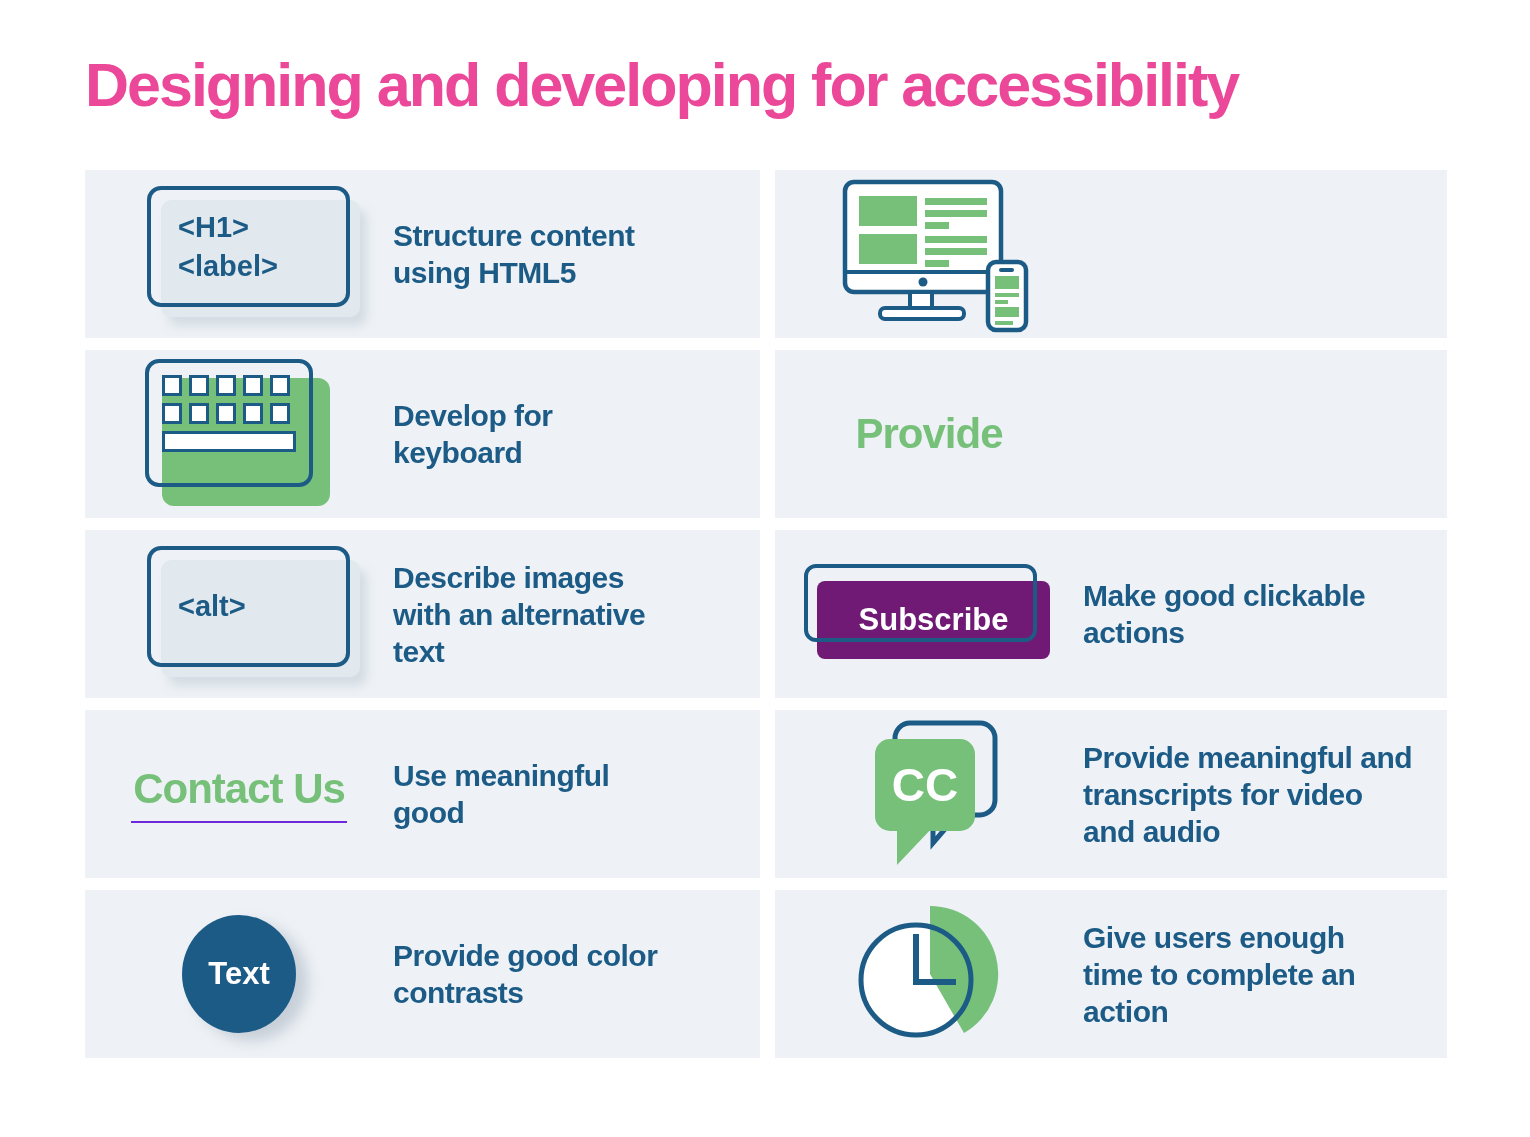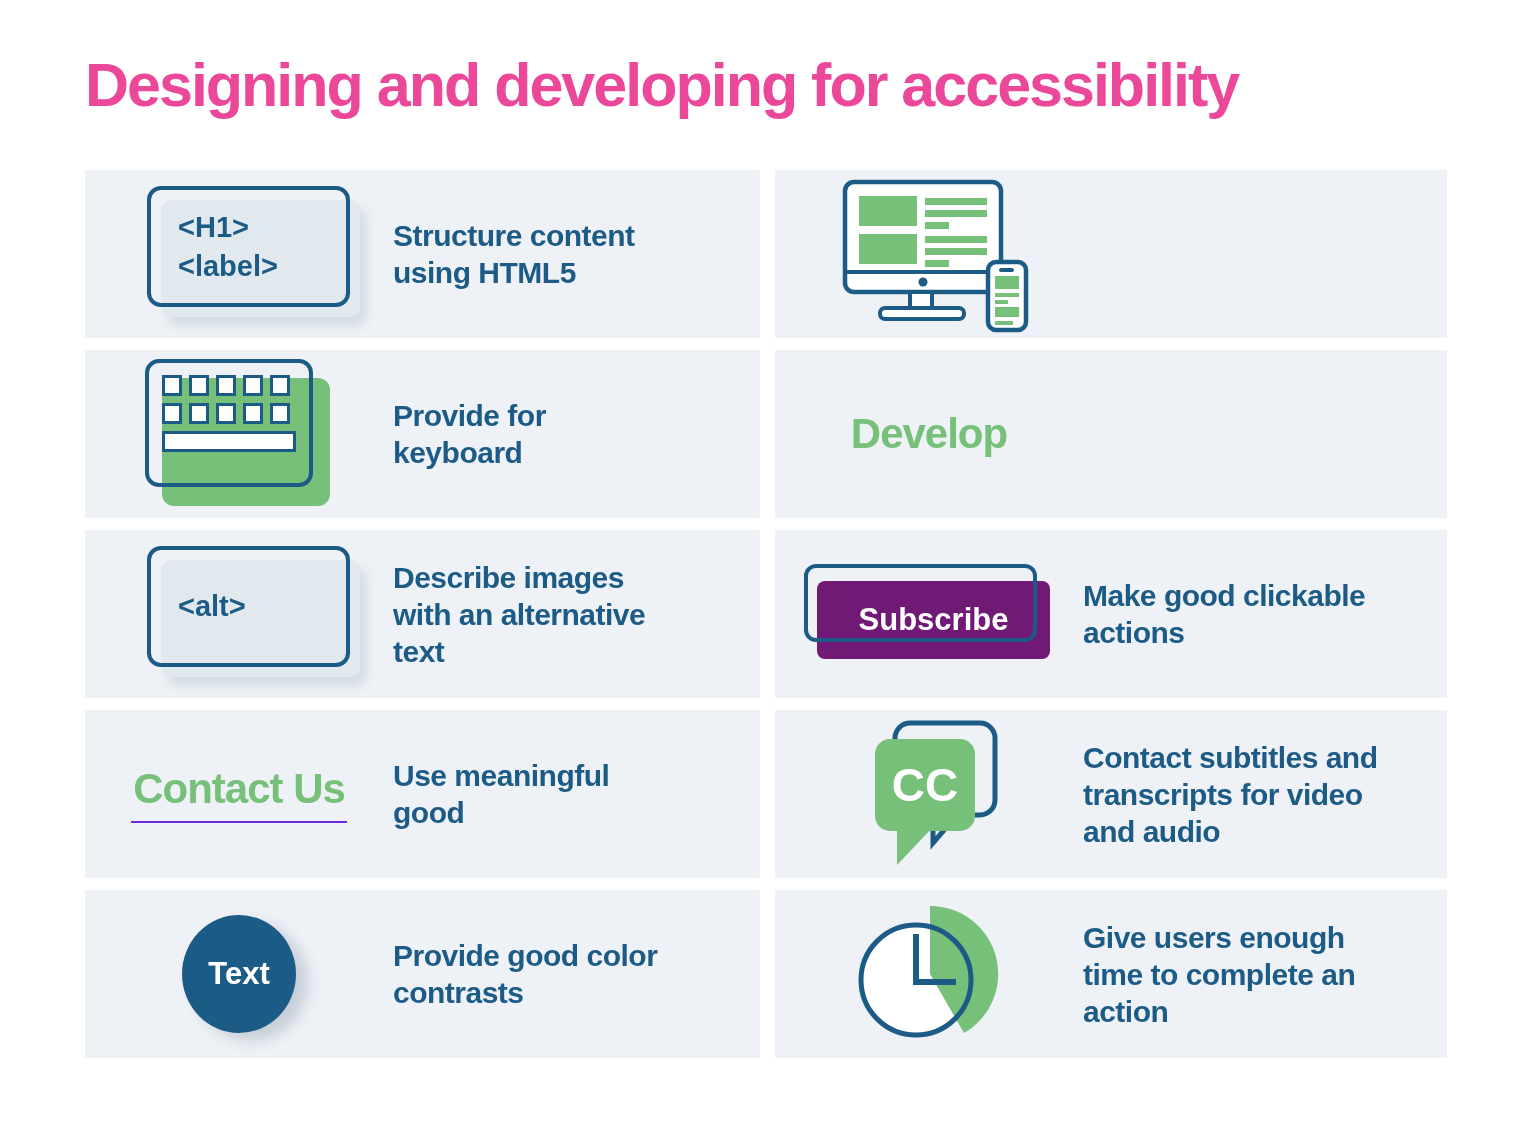--- a/index.html
+++ b/index.html
@@ -167,27 +167,27 @@
             <div class="key"></div>
               <div class="key"></div>
               <div class="key"></div>
               <div class="key"></div>
               <div class="key"></div>
           </div>
           <div class="spacebar"></div>
         </div>
       </div>
     </div>
-    <div class="desc">Provide for
+    <div class="desc">Develop for
 keyboard</div>
   </div>
 
   <div class="card">
     <div class="icon-zone">
-      <div class="word-green">Develop</div>
+      <div class="word-green">Provide</div>
     </div>
   </div>
 
   <div class="card">
     <div class="icon-zone">
       <div class="code-box">
         <div class="fill"></div>
         <div class="outline">
           <div class="code-text">&lt;alt&gt;</div>
         </div>
@@ -222,21 +222,21 @@
   <div class="card">
     <div class="icon-zone">
       <svg width="165" height="155" viewBox="0 0 165 155">
         <rect x="48" y="6" width="100" height="92" rx="15" fill="none" stroke="#1d5b87" stroke-width="5"></rect>
         <path d="M86 98 L86 126 L110 98" fill="none" stroke="#1d5b87" stroke-width="5"></path>
         <rect x="28" y="22" width="100" height="92" rx="15" fill="#77c07a"></rect>
         <path d="M50 110 L50 148 L86 110 Z" fill="#77c07a"></path>
         <text x="78" y="84" text-anchor="middle" font-family="Liberation Sans, sans-serif" font-size="46" font-weight="bold" fill="#ffffff">CC</text>
       </svg>
     </div>
-    <div class="desc">Contact subtitles and
+    <div class="desc">Provide meaningful and
 transcripts for video
 and audio</div>
   </div>
 
   <div class="card">
     <div class="icon-zone">
       <div class="text-circle">
         <span>Text</span>
       </div>
     </div>

